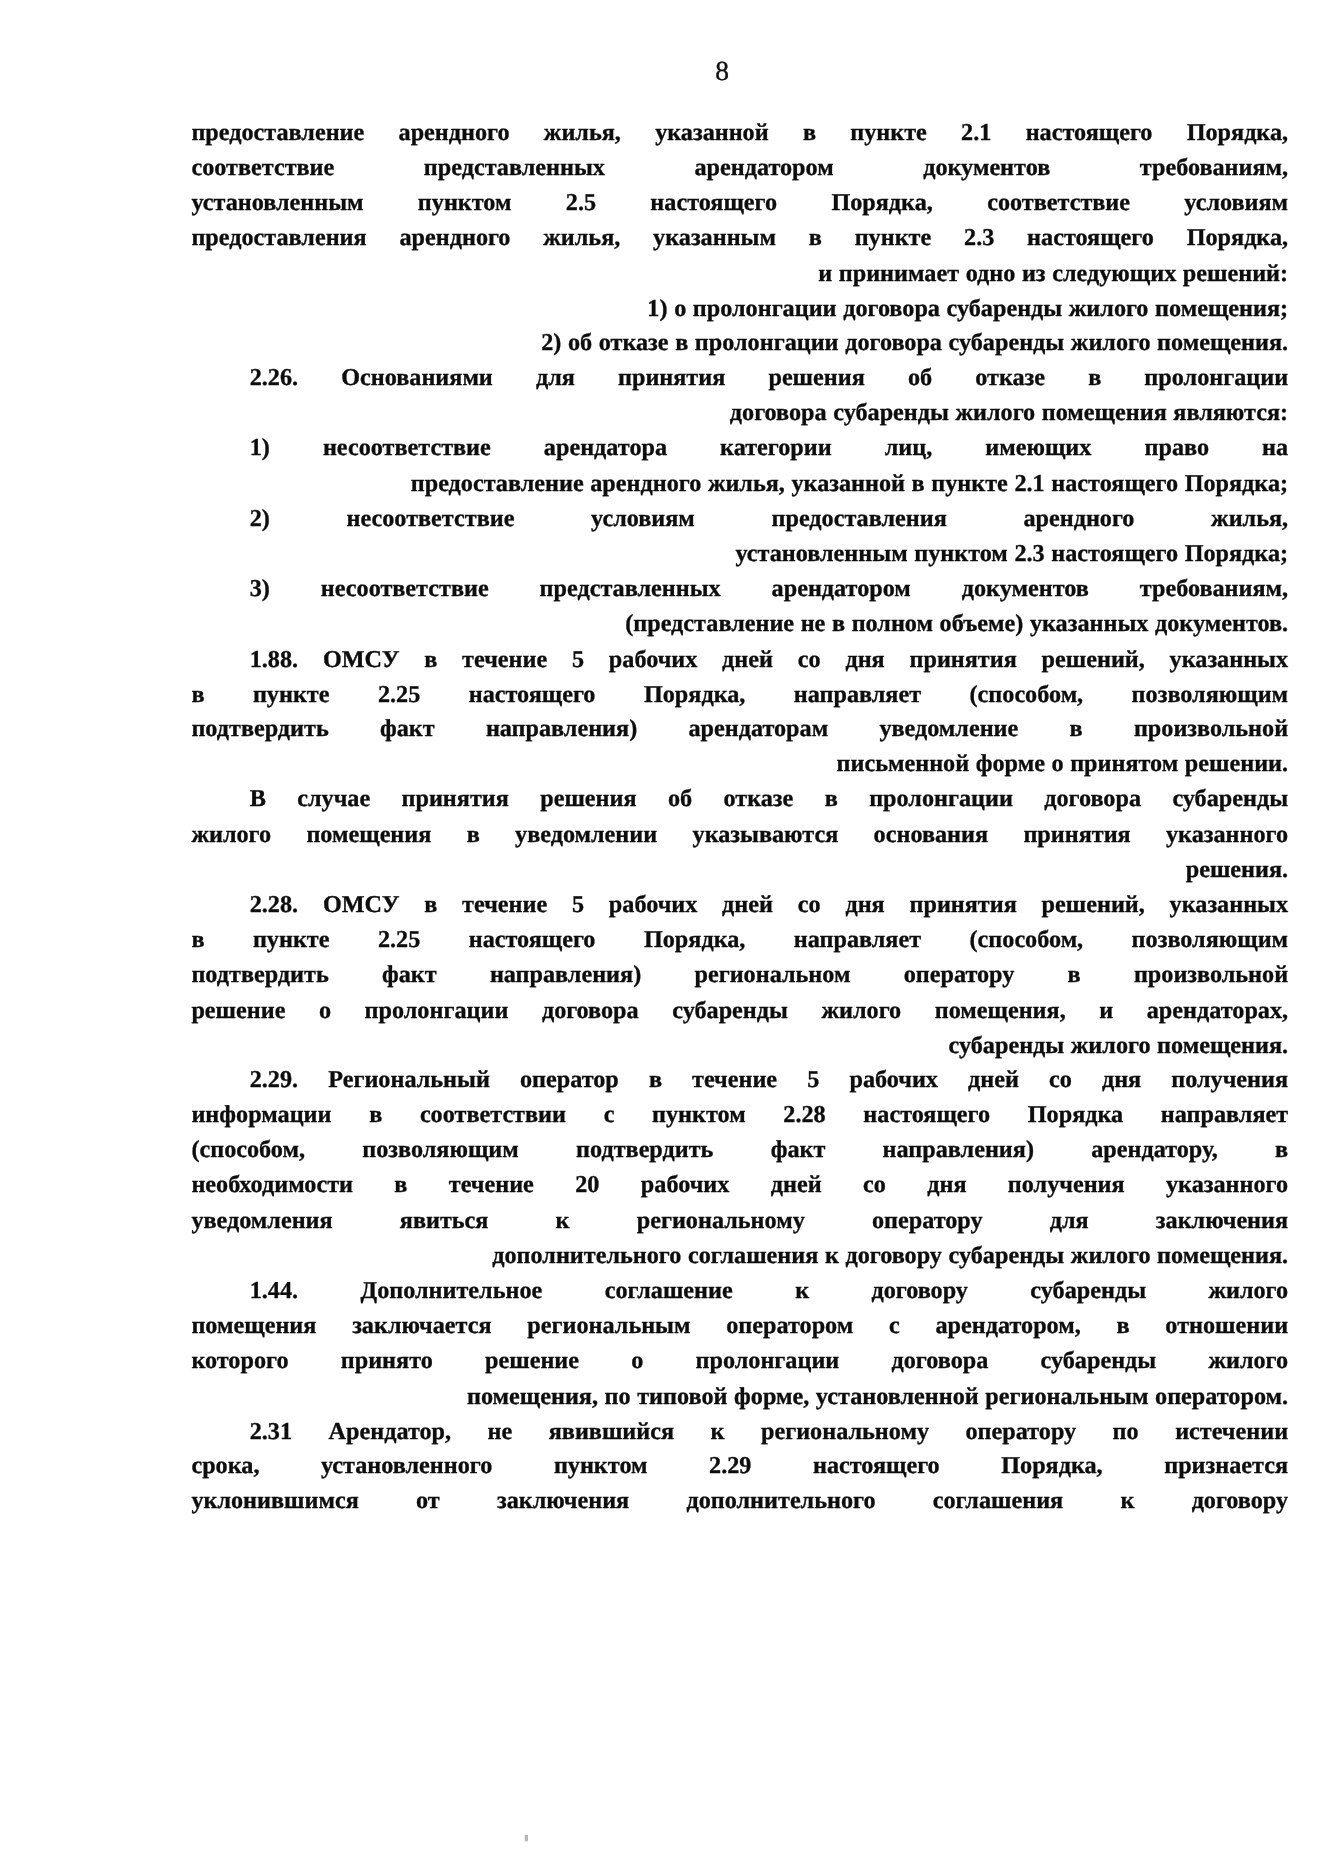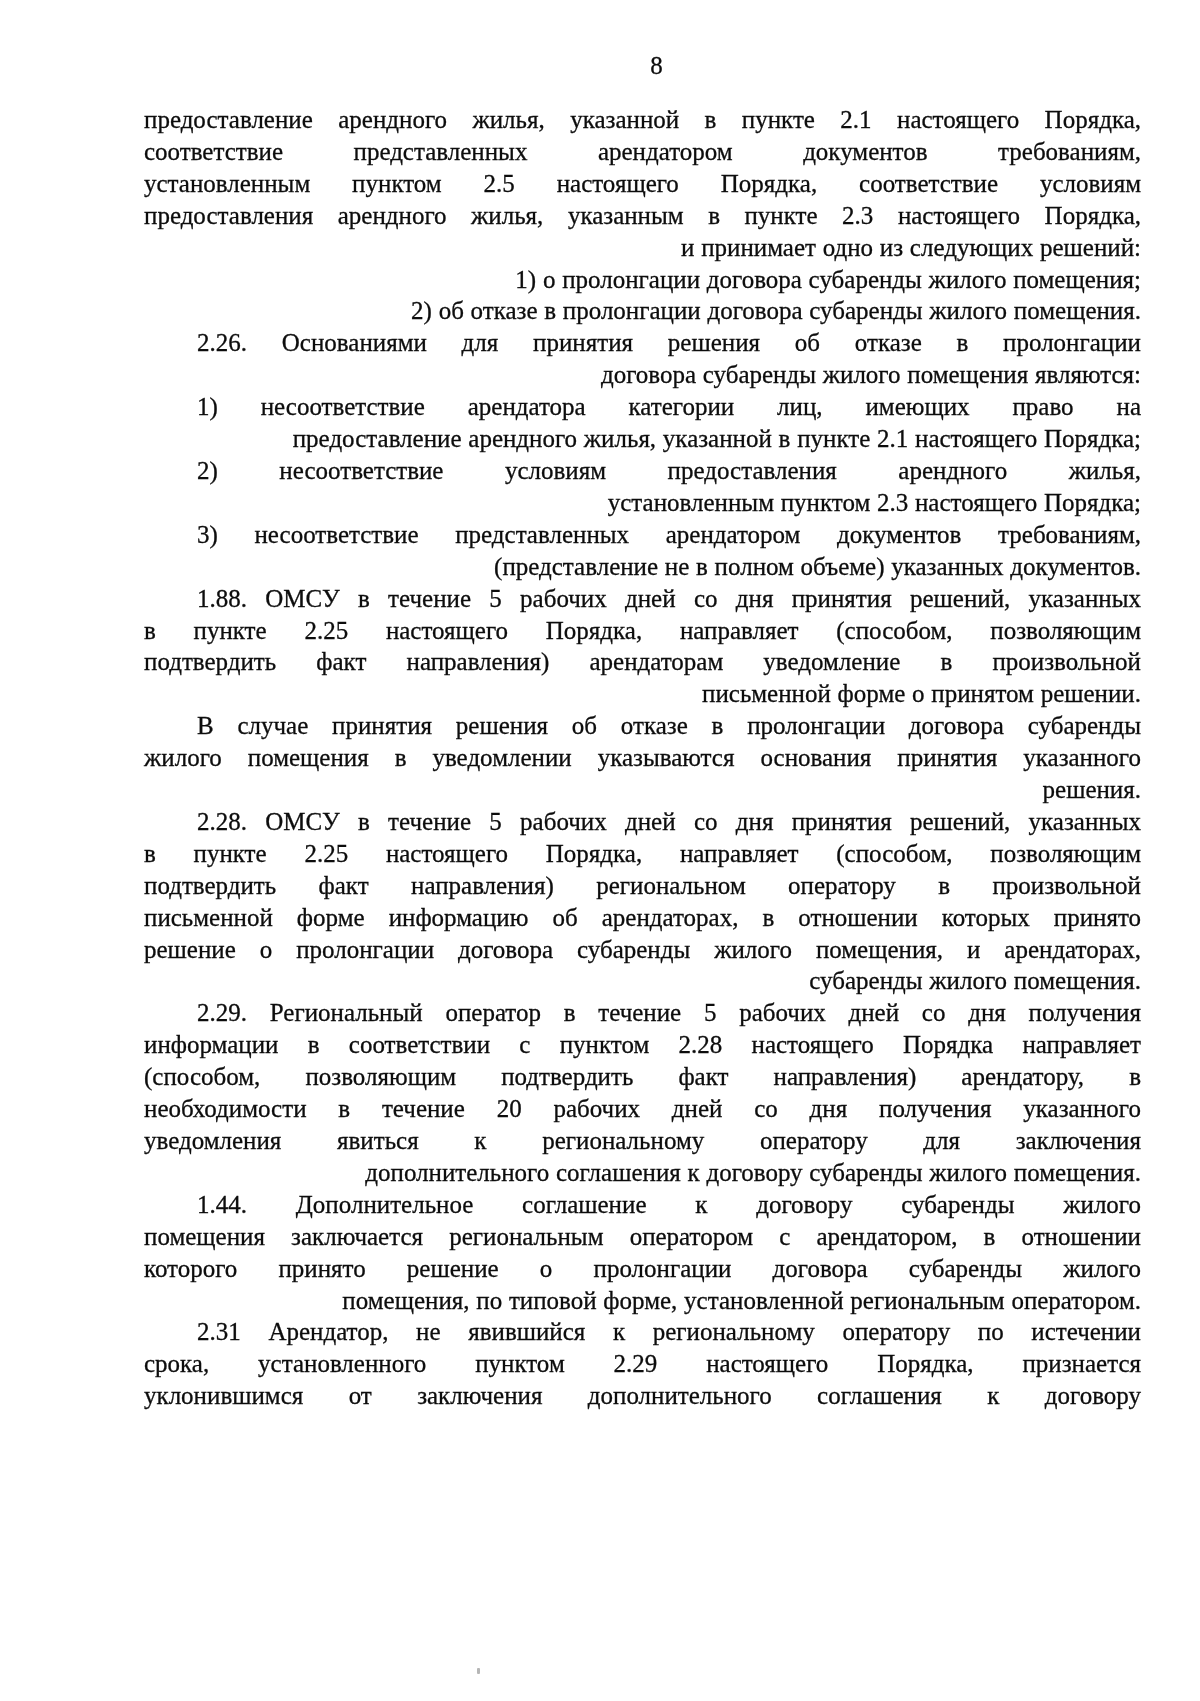--- a/index.html
+++ b/index.html
@@ -21,27 +21,28 @@
     width: 997px;
     text-align: center;
     font-size: 25px;
     line-height: 32px;
     color: var(--text-color, #0d0d0d);
     -webkit-text-stroke: 0.3px currentColor;
   }
   .doc-body {
     position: absolute;
     top: 104px;
-    left: 144px;
+    left: 174px;
     width: 997px;
-    font-size: 25px;
+    font-size: 22px;
     line-height: 31.9px;
     color: var(--text-color, #0d0d0d);
     -webkit-text-stroke: 0.3px currentColor;
     word-spacing: 0.5px;
+    font-weight: bold;
   }
   .para { margin: 0; padding: 0; }
   .line {
     text-align: right;
     hyphens: none;
   }
   .line.just {
     text-align: justify;
     text-align-last: justify;
   }
@@ -102,21 +103,20 @@
     </div>
     <div class="para">
       <div class="line just indent">В случае принятия решения об отказе в пролонгации договора субаренды</div>
       <div class="line just">жилого помещения в уведомлении указываются основания принятия указанного</div>
       <div class="line">решения.</div>
     </div>
     <div class="para">
       <div class="line just indent">2.28. ОМСУ в течение 5 рабочих дней со дня принятия решений, указанных</div>
       <div class="line just">в пункте 2.25 настоящего Порядка, направляет (способом, позволяющим</div>
       <div class="line just">подтвердить факт направления) региональном оператору в произвольной</div>
-      <div class="line just">письменной форме информацию об арендаторах, в отношении которых принято</div>
       <div class="line just">решение о пролонгации договора субаренды жилого помещения, и арендаторах,</div>
       <div class="line">субаренды жилого помещения.</div>
     </div>
     <div class="para">
       <div class="line just indent">2.29. Региональный оператор в течение 5 рабочих дней со дня получения</div>
       <div class="line just">информации в соответствии с пунктом 2.28 настоящего Порядка направляет</div>
       <div class="line just">(способом, позволяющим подтвердить факт направления) арендатору, в</div>
       <div class="line just">необходимости в течение 20 рабочих дней со дня получения указанного</div>
       <div class="line just">уведомления явиться к региональному оператору для заключения</div>
       <div class="line">дополнительного соглашения к договору субаренды жилого помещения.</div>

